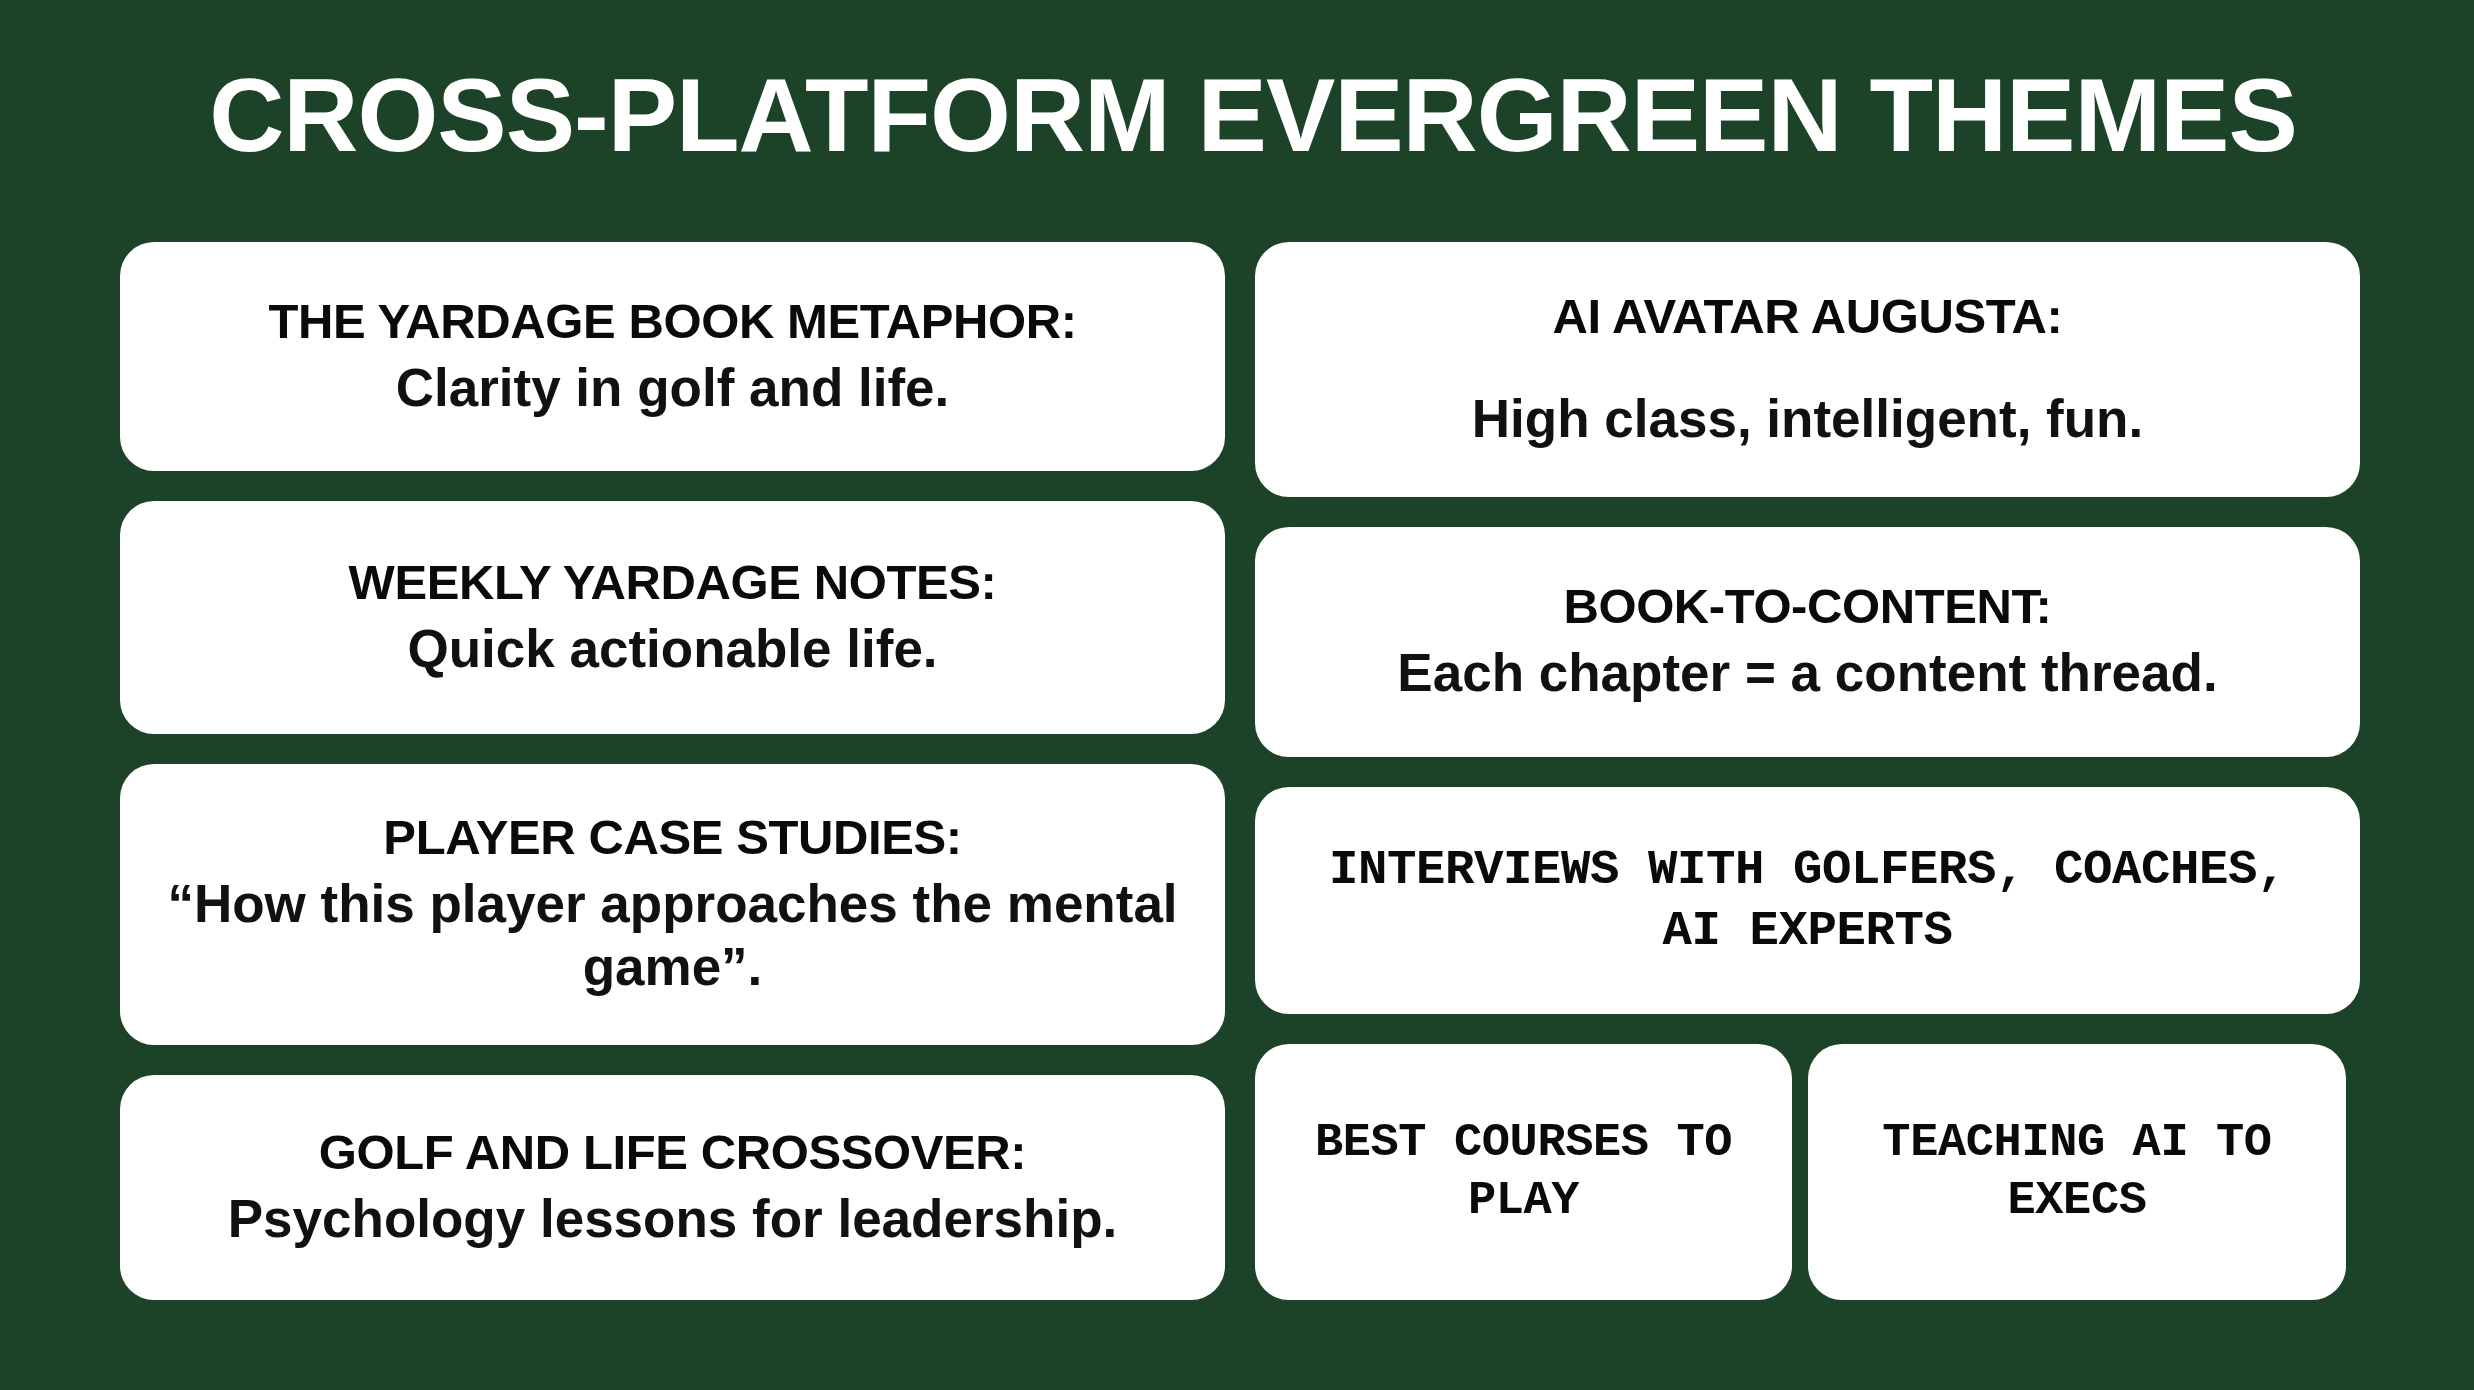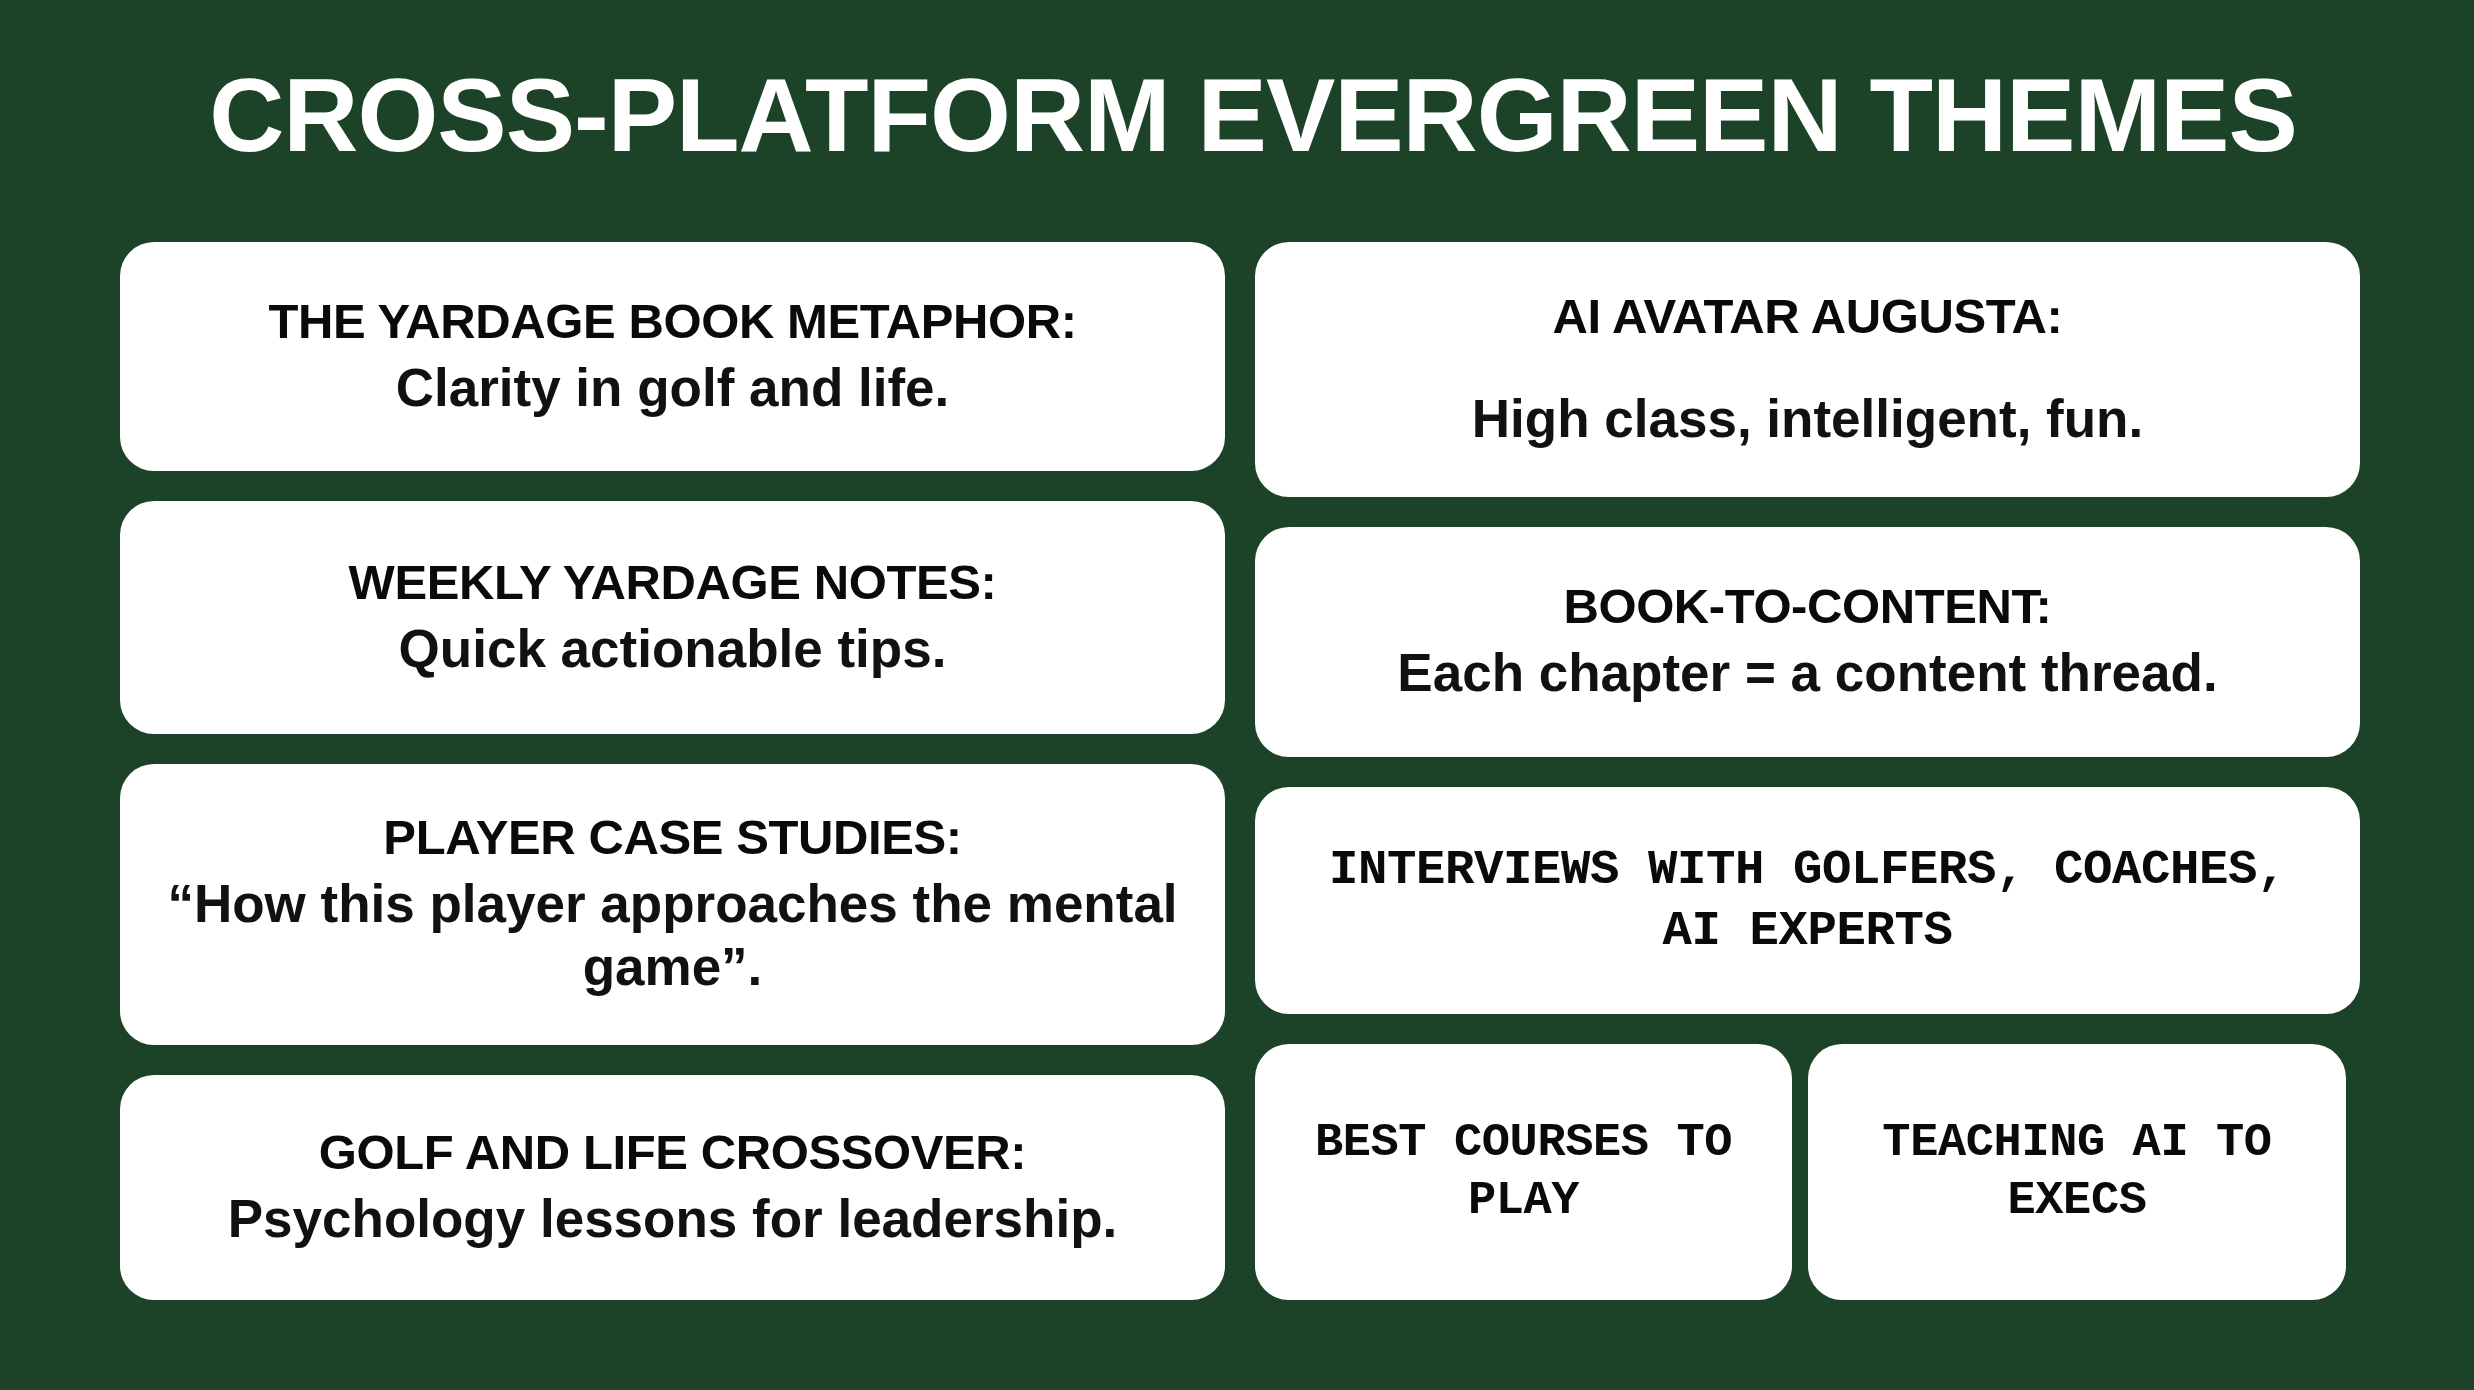--- a/index.html
+++ b/index.html
@@ -133,21 +133,21 @@
 
     <div class="column column-left">
 
       <div class="card card-l1">
         <div class="card-title">THE YARDAGE BOOK METAPHOR:</div>
         <div class="card-body">Clarity in golf and life.</div>
       </div>
 
       <div class="card card-l2">
         <div class="card-title">WEEKLY YARDAGE NOTES:</div>
-        <div class="card-body">Quick actionable tips.</div>
+        <div class="card-body">Quick actionable life.</div>
       </div>
 
       <div class="card card-l3">
         <div class="card-title">PLAYER CASE STUDIES:</div>
         <div class="card-body">“How this player approaches the mental game”.</div>
       </div>
 
       <div class="card card-l4">
         <div class="card-title">GOLF AND LIFE CROSSOVER:</div>
         <div class="card-body">Psychology lessons for leadership.</div>

